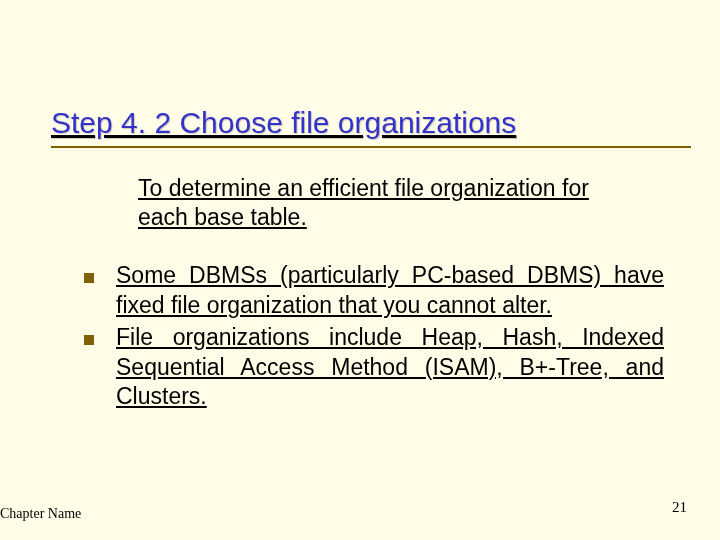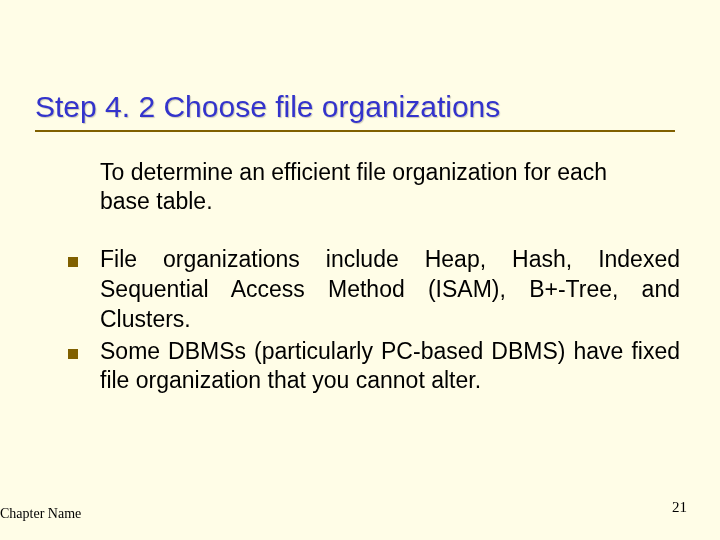--- a/index.html
+++ b/index.html
@@ -7,22 +7,23 @@
     width: 720px;
     height: 540px;
     background: #FFFDE7;
     font-family: Verdana, Geneva, sans-serif;
     position: relative;
     overflow: hidden;
   }
   .slide {
     width: 100%;
     height: 100%;
-    padding: 0;
+    padding: 16px;
     position: relative;
+    text-decoration: underline;
   }
   .title-wrap {
     padding: 90px 0 6px 35px;
   }
   .title {
     color: #3333CC;
     font-size: 30px;
     font-weight: 400;
     font-family: Verdana, Geneva, sans-serif;
     text-shadow: 1px 1px 1px rgba(0,0,0,0.2);
@@ -31,20 +32,21 @@
     margin-top: 6px;
     height: 2px;
     background: #806000;
     width: 640px;
   }
   .intro {
     padding: 20px 60px 0 100px;
     color: #000;
     font-size: 23px;
     line-height: 1.28;
+    margin-left: 22px;
   }
   .bullets {
     padding: 28px 40px 0 68px;
   }
   .bullet-item {
     display: flex;
     align-items: flex-start;
     margin-bottom: 2px;
   }
   .bullet-icon {
@@ -90,24 +92,24 @@
   <div class="title-wrap">
     <h1 class="title">Step 4. 2  Choose file organizations</h1>
     <div class="underline"></div>
   </div>
 
   <div class="intro">To determine an efficient file organization for each base table.</div>
 
   <div class="bullets">
     <div class="bullet-item">
       <div class="bullet-icon"></div>
-      <div class="bullet-text">File organizations include Heap, Hash, Indexed Sequential Access Method (ISAM), B+-Tree, and Clusters.</div>
+      <div class="bullet-text">Some DBMSs (particularly PC-based DBMS) have fixed file organization that you cannot alter.</div>
     </div>
     <div class="bullet-item">
       <div class="bullet-icon"></div>
-      <div class="bullet-text">Some DBMSs (particularly PC-based DBMS) have fixed file organization that you cannot alter.</div>
+      <div class="bullet-text">File organizations include Heap, Hash, Indexed Sequential Access Method (ISAM), B+-Tree, and Clusters.</div>
     </div>
   </div>
 
   <div class="footer-center">Chapter Name</div>
   <div class="footer-right">21</div>
 
 </div>
 
 </body></html>

